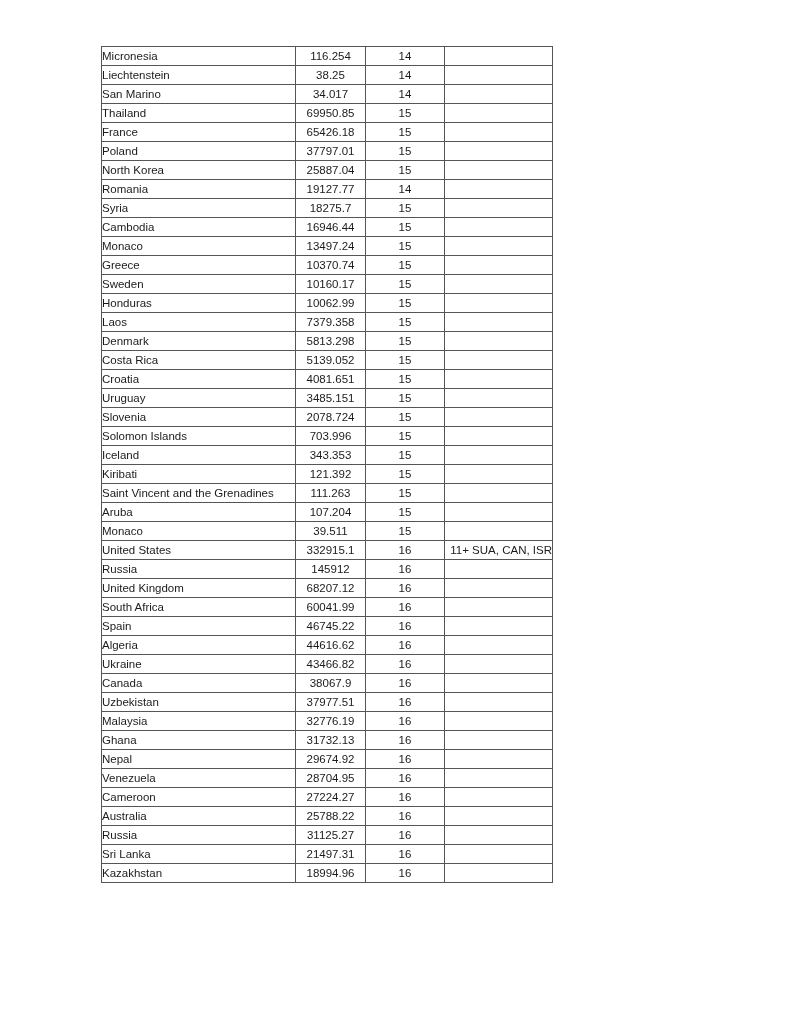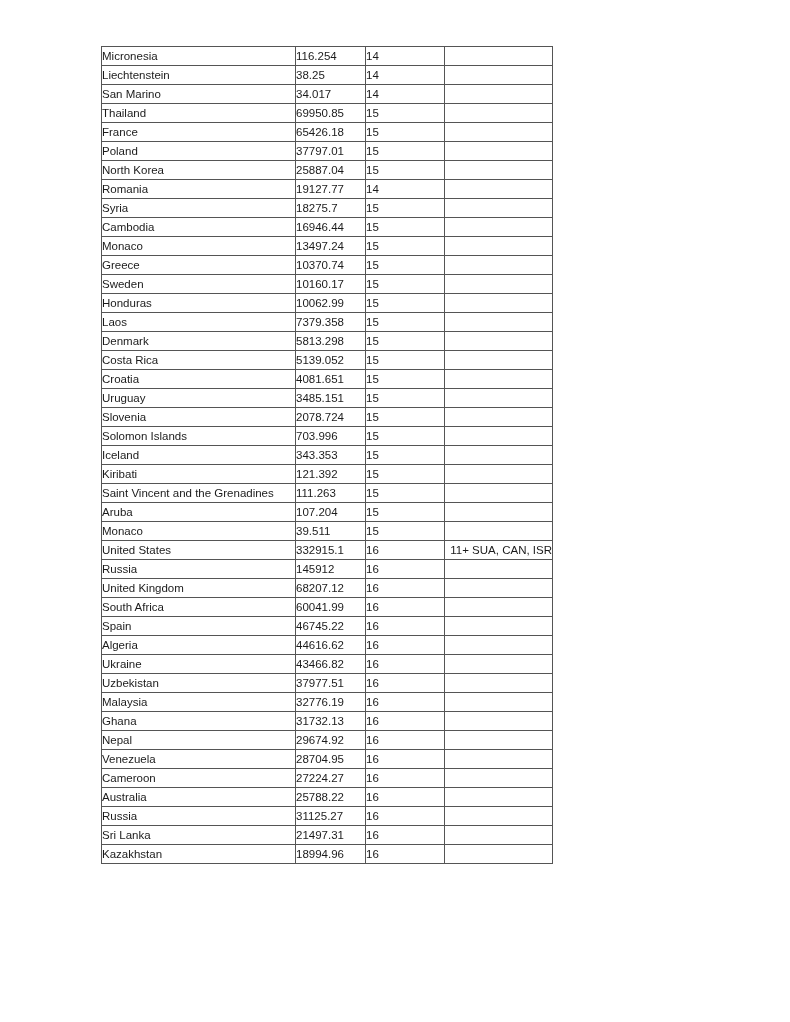--- a/index.html
+++ b/index.html
@@ -28,22 +28,22 @@
   table.doc-table td {
     border: 1px solid #555555;
     vertical-align: top;
     line-height: 18px;
     padding: 0;
     overflow: hidden;
     word-wrap: break-word;
   }
   table.doc-table tr { height: 19px; }
   td.cell-country { padding-left: 7px; padding-right: 4px; text-align: left; }
-  td.cell-value   { text-align: left; padding-right: 7px; }
-  td.cell-count   { text-align: left; padding-right: 8px; }
+  td.cell-value   { text-align: center; padding-right: 7px; }
+  td.cell-count   { text-align: center; padding-right: 8px; }
   td.cell-note    { padding-left: 6px;  padding-right: 18px; text-align: right; }
 </style>
 </head>
 <body>
 
 <div class="page">
   <table class="doc-table">
     <colgroup>
       <col style="width:194px">
       <col style="width:70px">
@@ -243,20 +243,26 @@
           <td class="cell-count">16</td>
           <td class="cell-note"></td>
         </tr>
         <tr>
           <td class="cell-country">Ukraine</td>
           <td class="cell-value">43466.82</td>
           <td class="cell-count">16</td>
           <td class="cell-note"></td>
         </tr>
         <tr>
+          <td class="cell-country">Canada</td>
+          <td class="cell-value">38067.9</td>
+          <td class="cell-count">16</td>
+          <td class="cell-note"></td>
+        </tr>
+        <tr>
           <td class="cell-country">Uzbekistan</td>
           <td class="cell-value">37977.51</td>
           <td class="cell-count">16</td>
           <td class="cell-note"></td>
         </tr>
         <tr>
           <td class="cell-country">Malaysia</td>
           <td class="cell-value">32776.19</td>
           <td class="cell-count">16</td>
           <td class="cell-note"></td>

